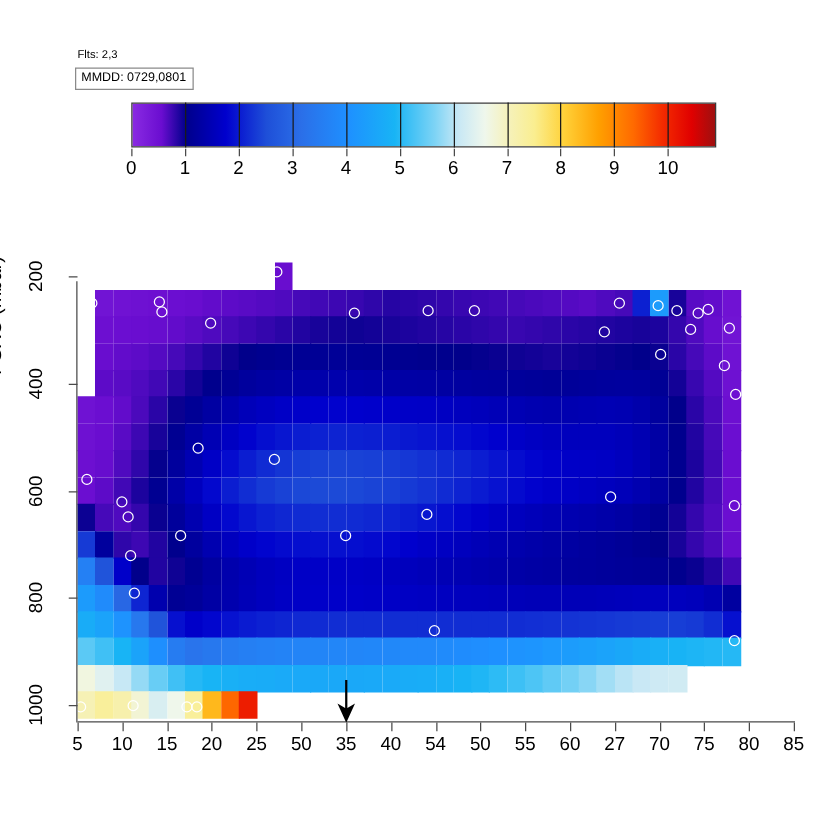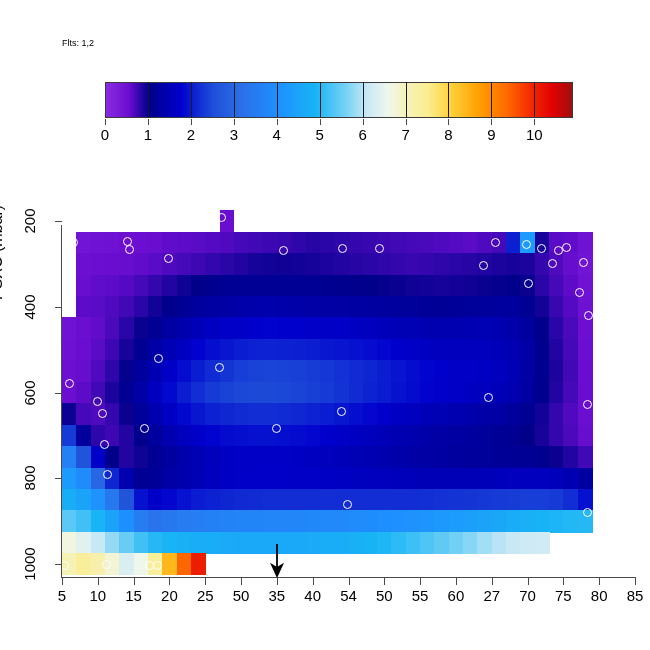--- a/index.html
+++ b/index.html
@@ -41,21 +41,22 @@
   .marker{position:absolute;width:9px;height:9px;margin:-4.5px 0 0 -4.5px;
           border:1.4px solid #ffffff;border-radius:50%;box-sizing:border-box;}
   #plotcanvas{position:absolute;left:0;top:0;width:650px;height:650px;}
 </style>
 </head>
 <body>
 
 <div id="root">
 
 
-  <div class="flts">Flts: 1,2</div>
+  <div class="flts">Flts: 2,3</div>
+  <div class="mmddbox">MMDD: 0729,0801</div>
 
   <div class="cbwrap">
     <div class="cbar" id="cbar" style="background: linear-gradient(to right, rgb(138, 43, 226) 0%, rgb(106, 13, 208) 5%, rgb(0, 0, 139) 9.2%, rgb(0, 0, 205) 16%, rgb(30, 79, 216) 23%, rgb(43, 111, 232) 29%, rgb(30, 144, 255) 37%, rgb(24, 180, 245) 45%, rgb(127, 212, 245) 52%, rgb(200, 232, 245) 56%, rgb(239, 247, 236) 60.5%, rgb(245, 242, 192) 64%, rgb(250, 238, 144) 69%, rgb(255, 210, 58) 74%, rgb(255, 160, 0) 80%, rgb(255, 106, 0) 86%, rgb(244, 43, 0) 91%, rgb(224, 0, 0) 96%, rgb(158, 16, 16) 100%);"></div>
     <div id="cbticks">
         <div class="cbtickout" style="left: 0px;"></div>
         <div class="cblab" style="left: 0px;">0</div>
         <div class="cbtick" style="left: 42.9358px;"></div>
         <div class="cbtickout" style="left: 42.9358px;"></div>
         <div class="cblab" style="left: 42.9358px;">1</div>
         <div class="cbtick" style="left: 85.8716px;"></div>

